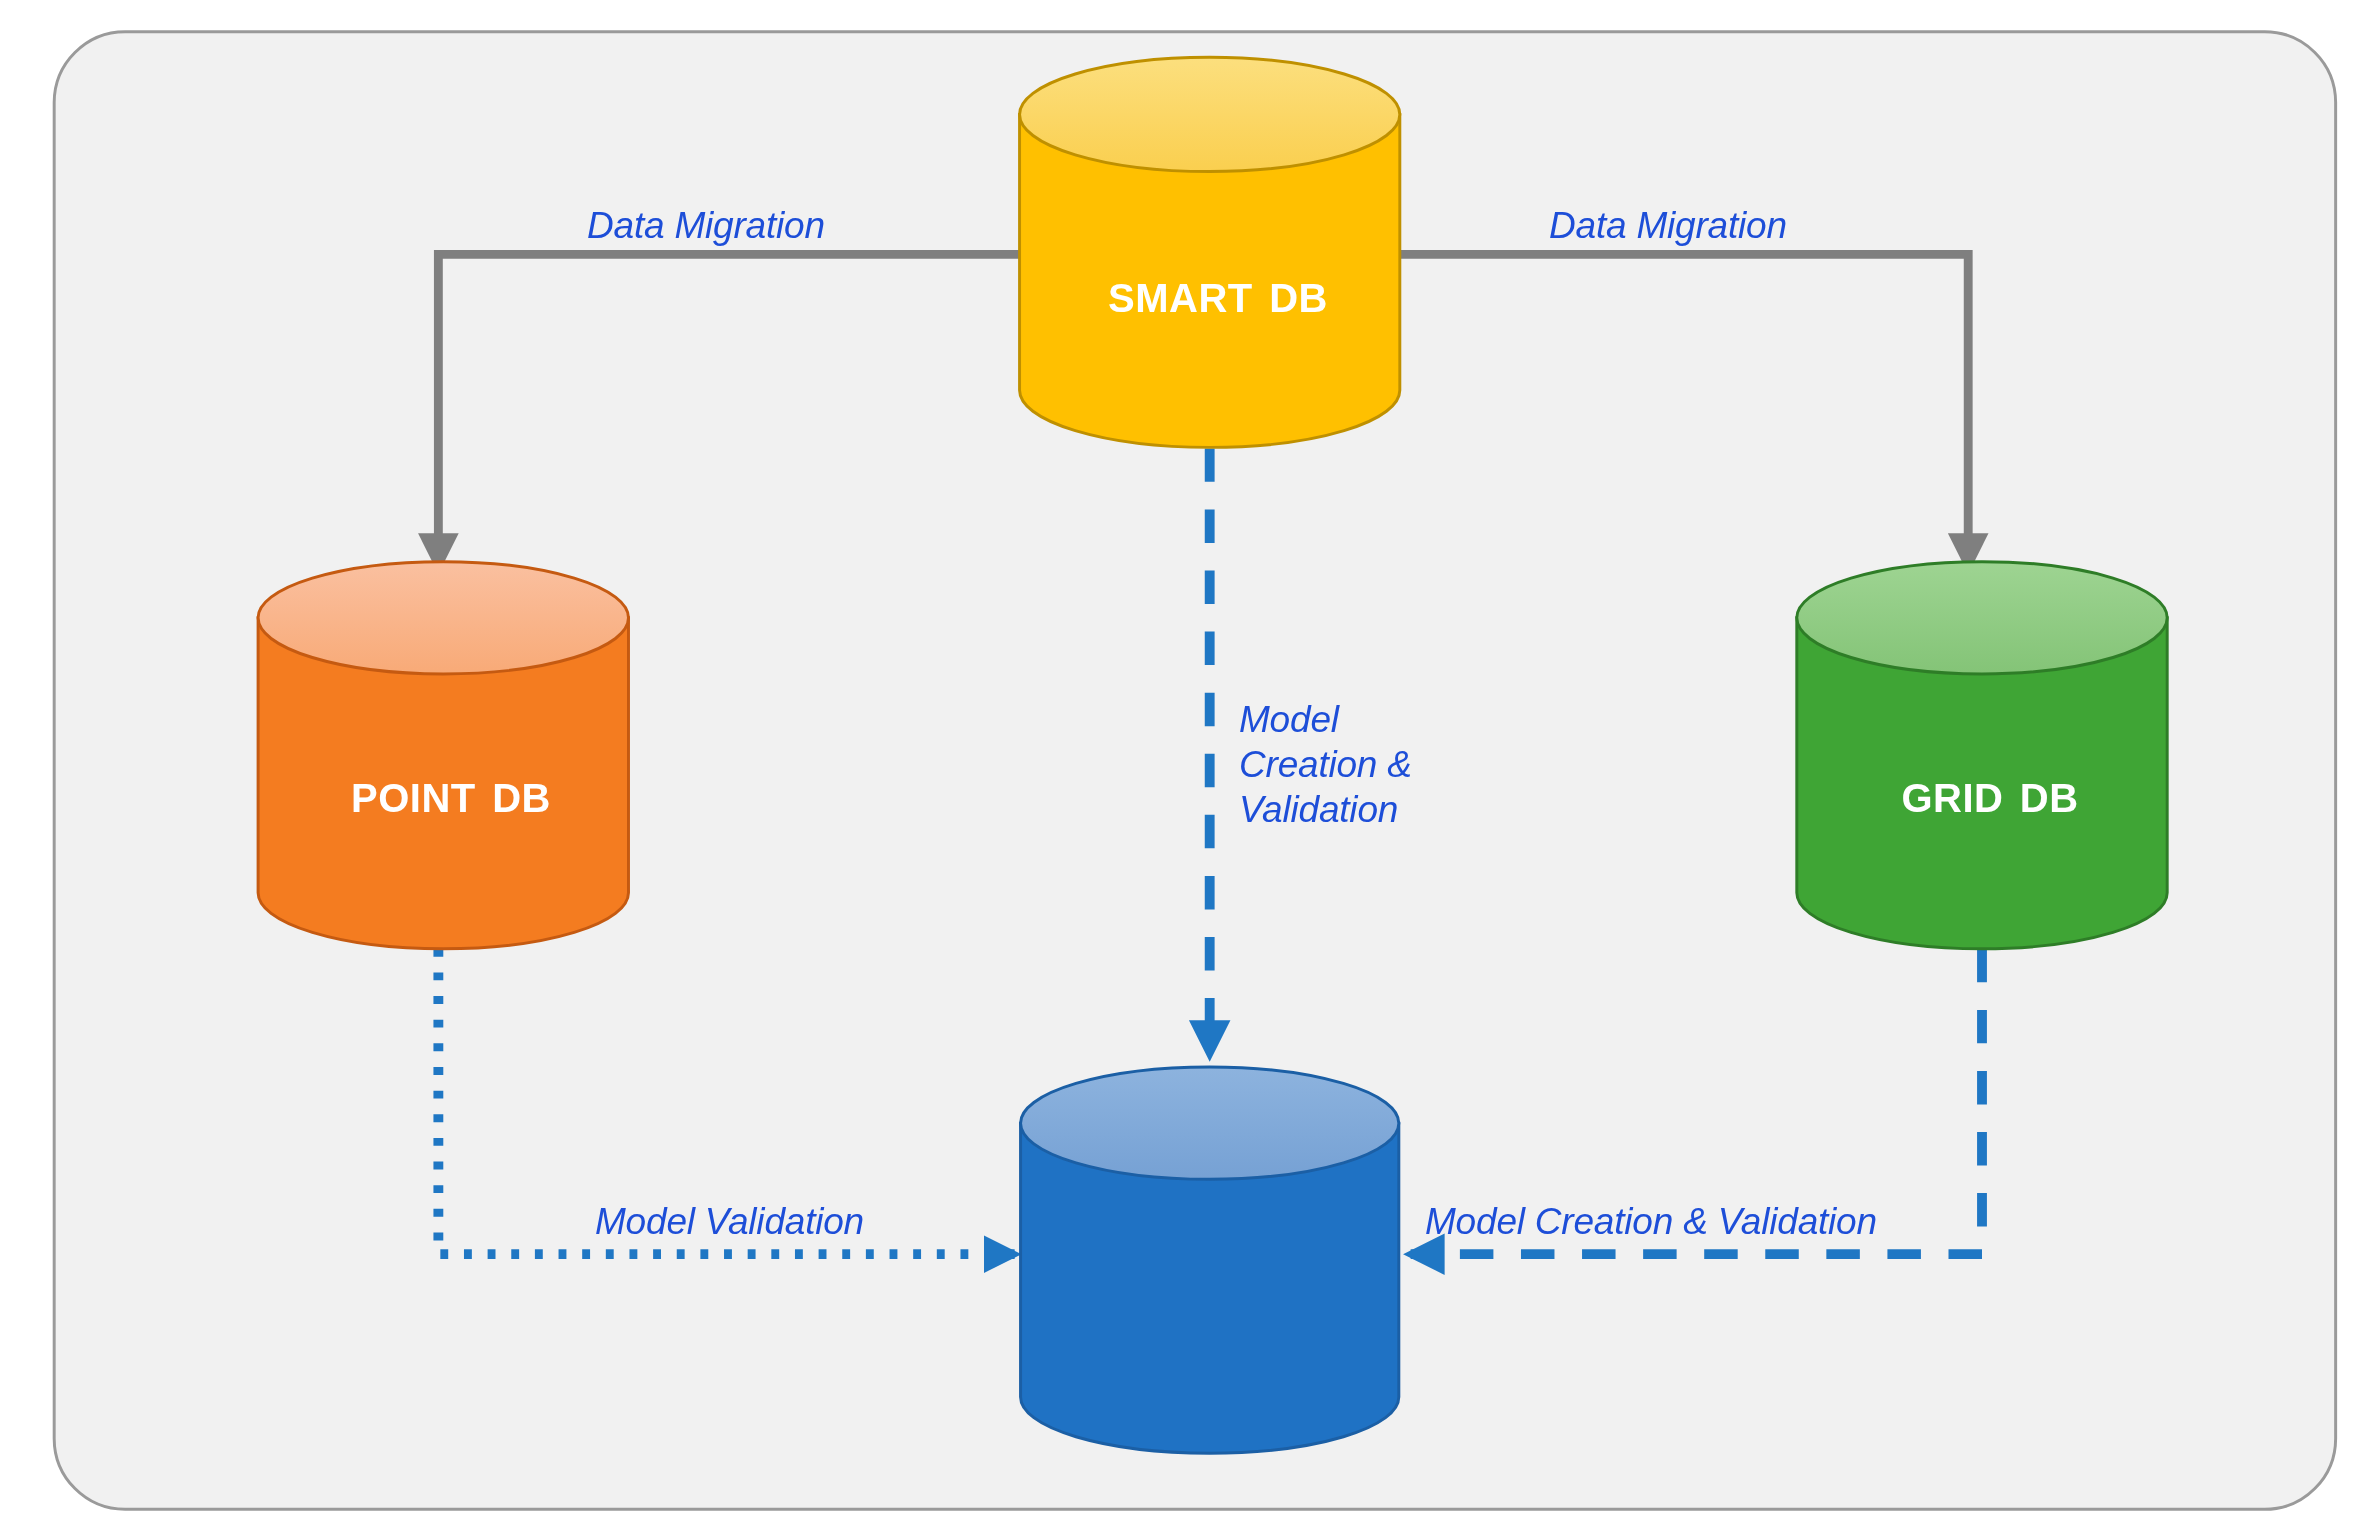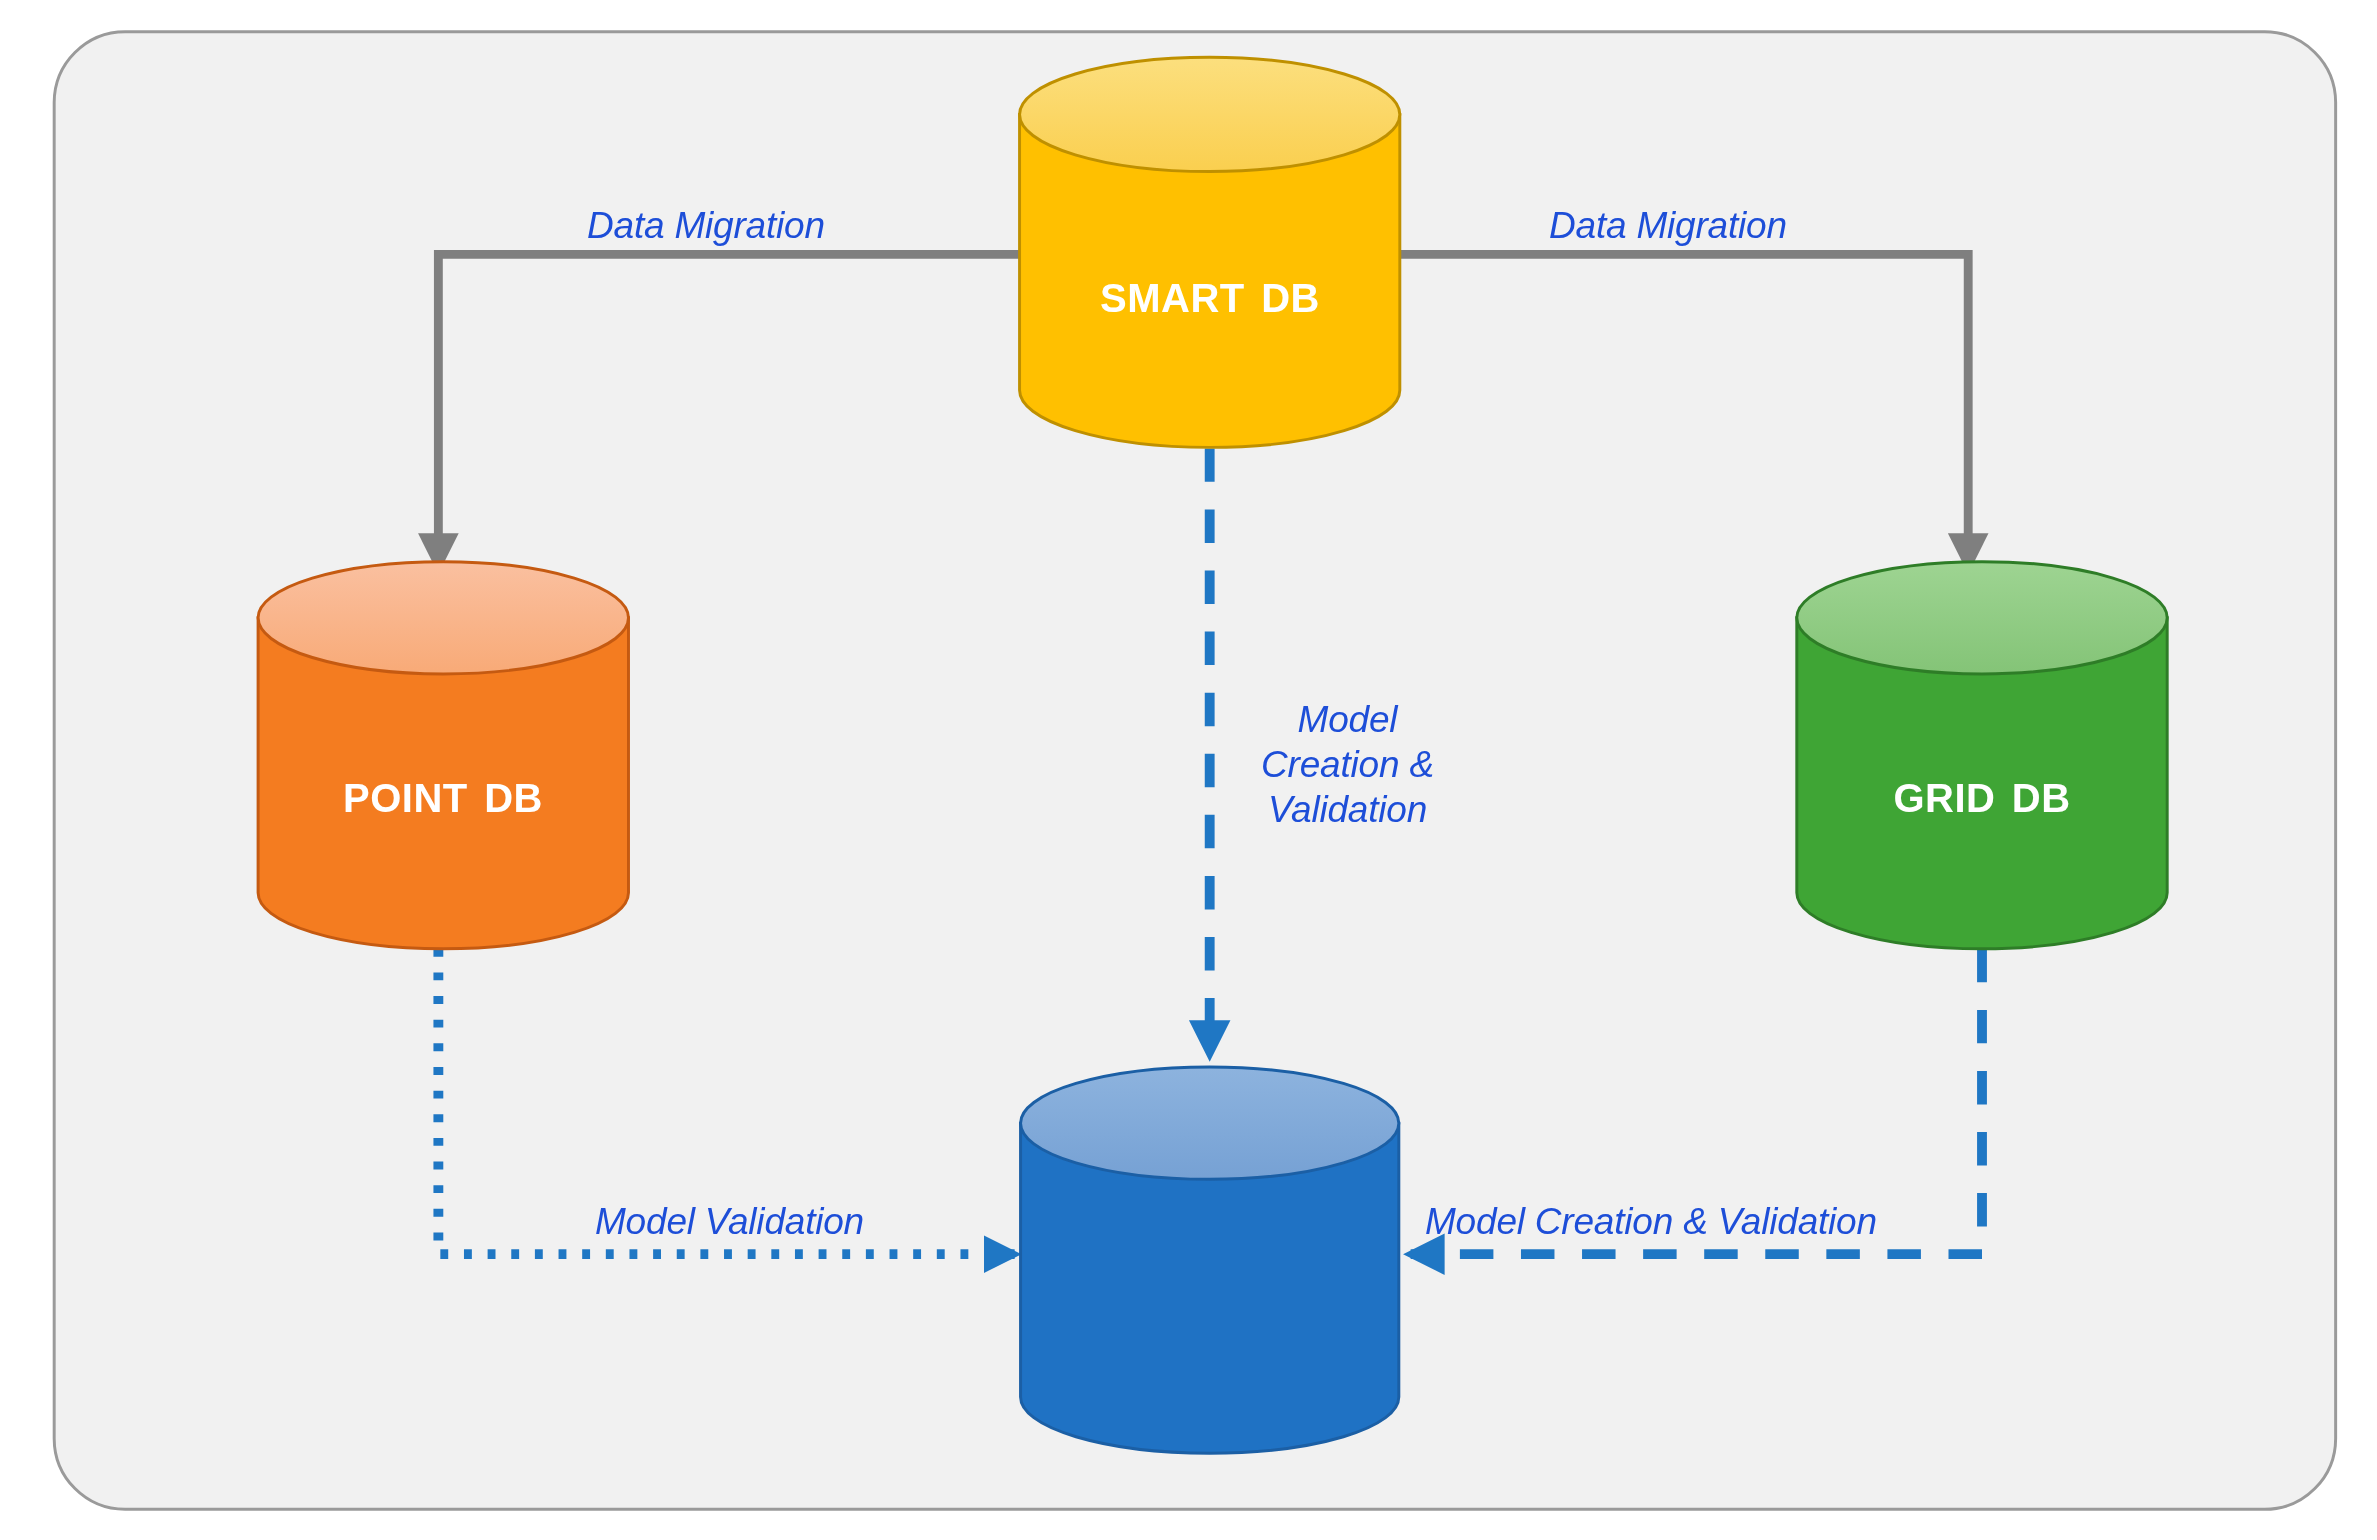--- a/index.html
+++ b/index.html
@@ -31,34 +31,35 @@
     font-family: "Liberation Sans", sans-serif;
     font-style: italic;
     font-size: 37px;
     color: #1d4ed8;
     white-space: nowrap;
     line-height: 1.12;
     letter-spacing: -0.2px;
   }
   .edge-label.multiline {
     white-space: normal;
-    text-align: center;
+    text-align: left;
     line-height: 1.22;
   }
   .db-label {
     position: absolute;
     font-family: "Liberation Sans", sans-serif;
     font-weight: bold;
     color: #ffffff;
     font-variant: small-caps;
     text-transform: lowercase;
     white-space: nowrap;
     font-size: 57px;
     letter-spacing: 0.5px;
     text-align: center;
+    padding-left: 8px;
   }
   .db-label::first-letter {
     font-size: 1em;
   }
 </style>
 </head>
 <body>
 
 <div id="diagram-root">
 

